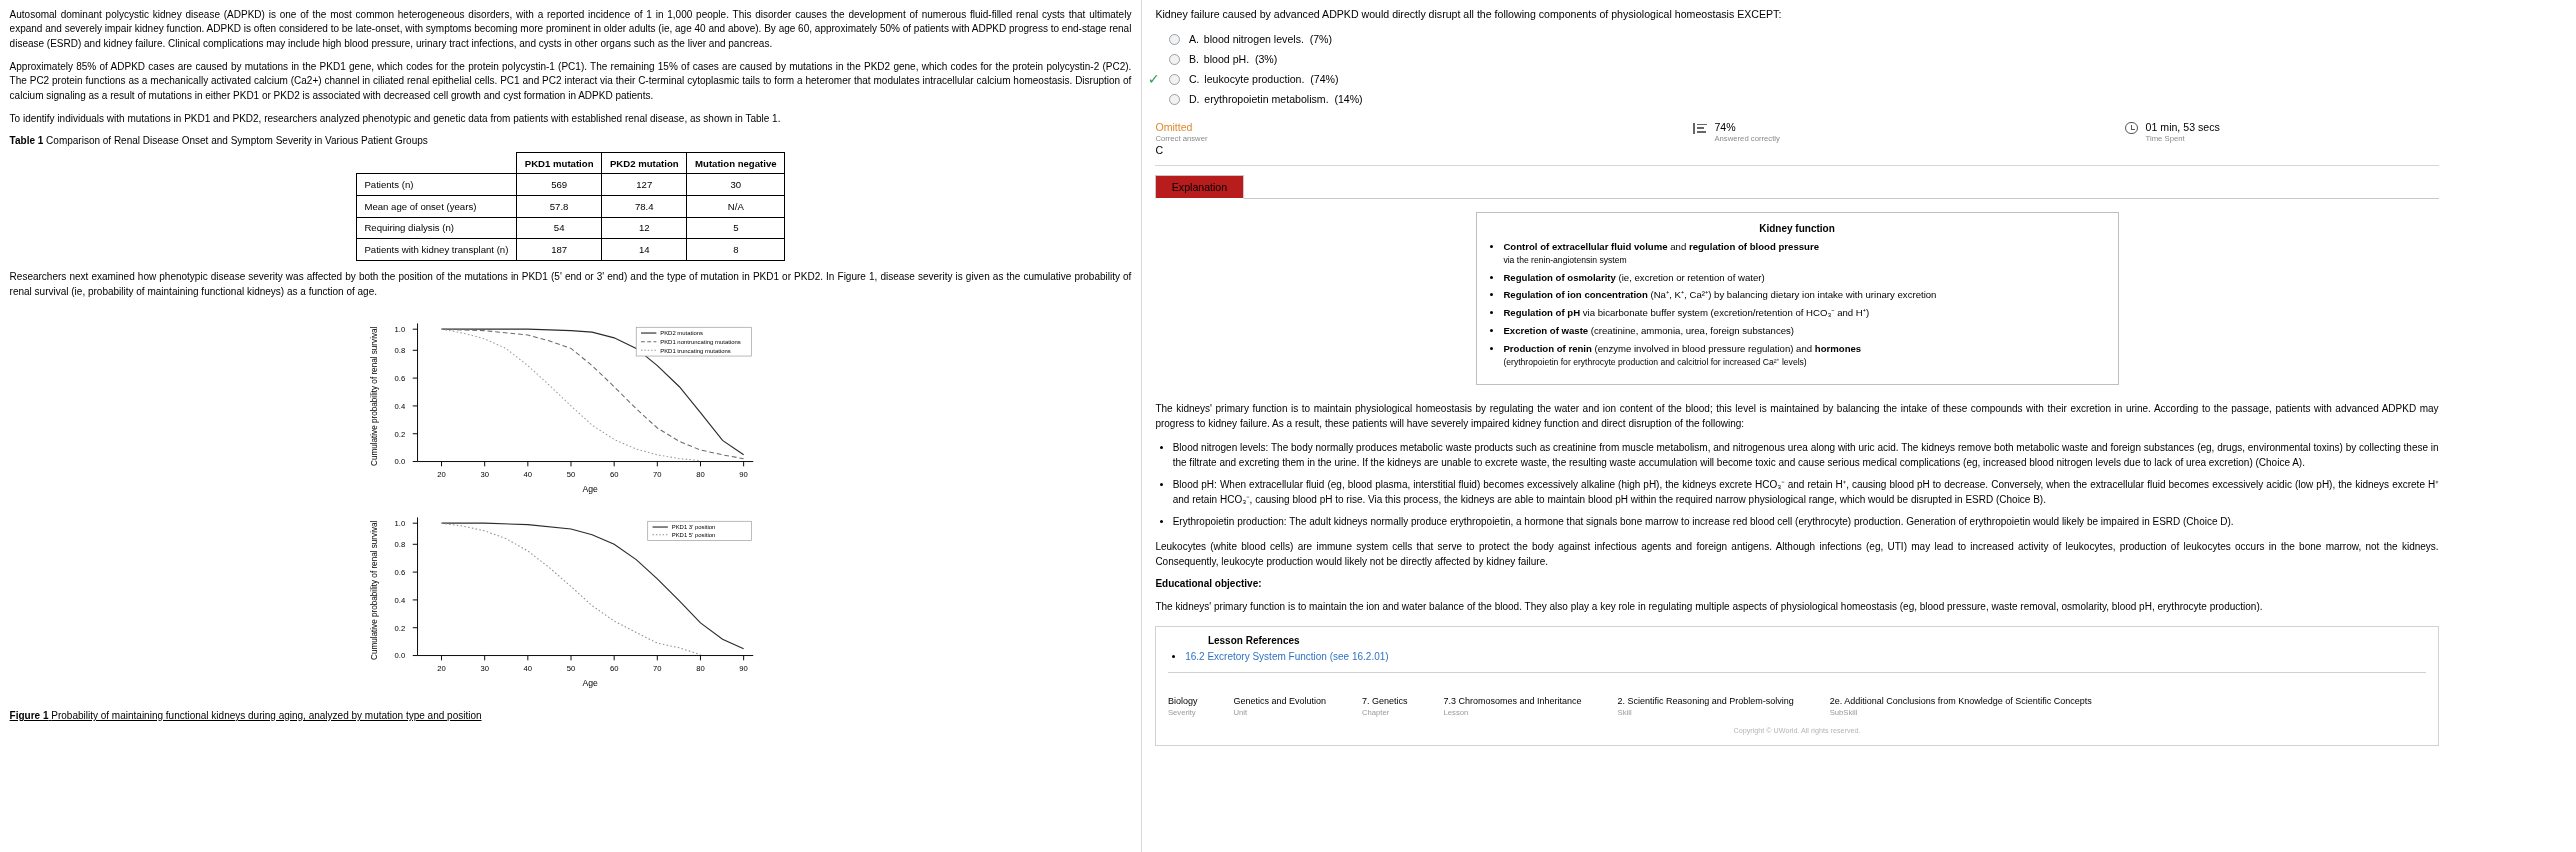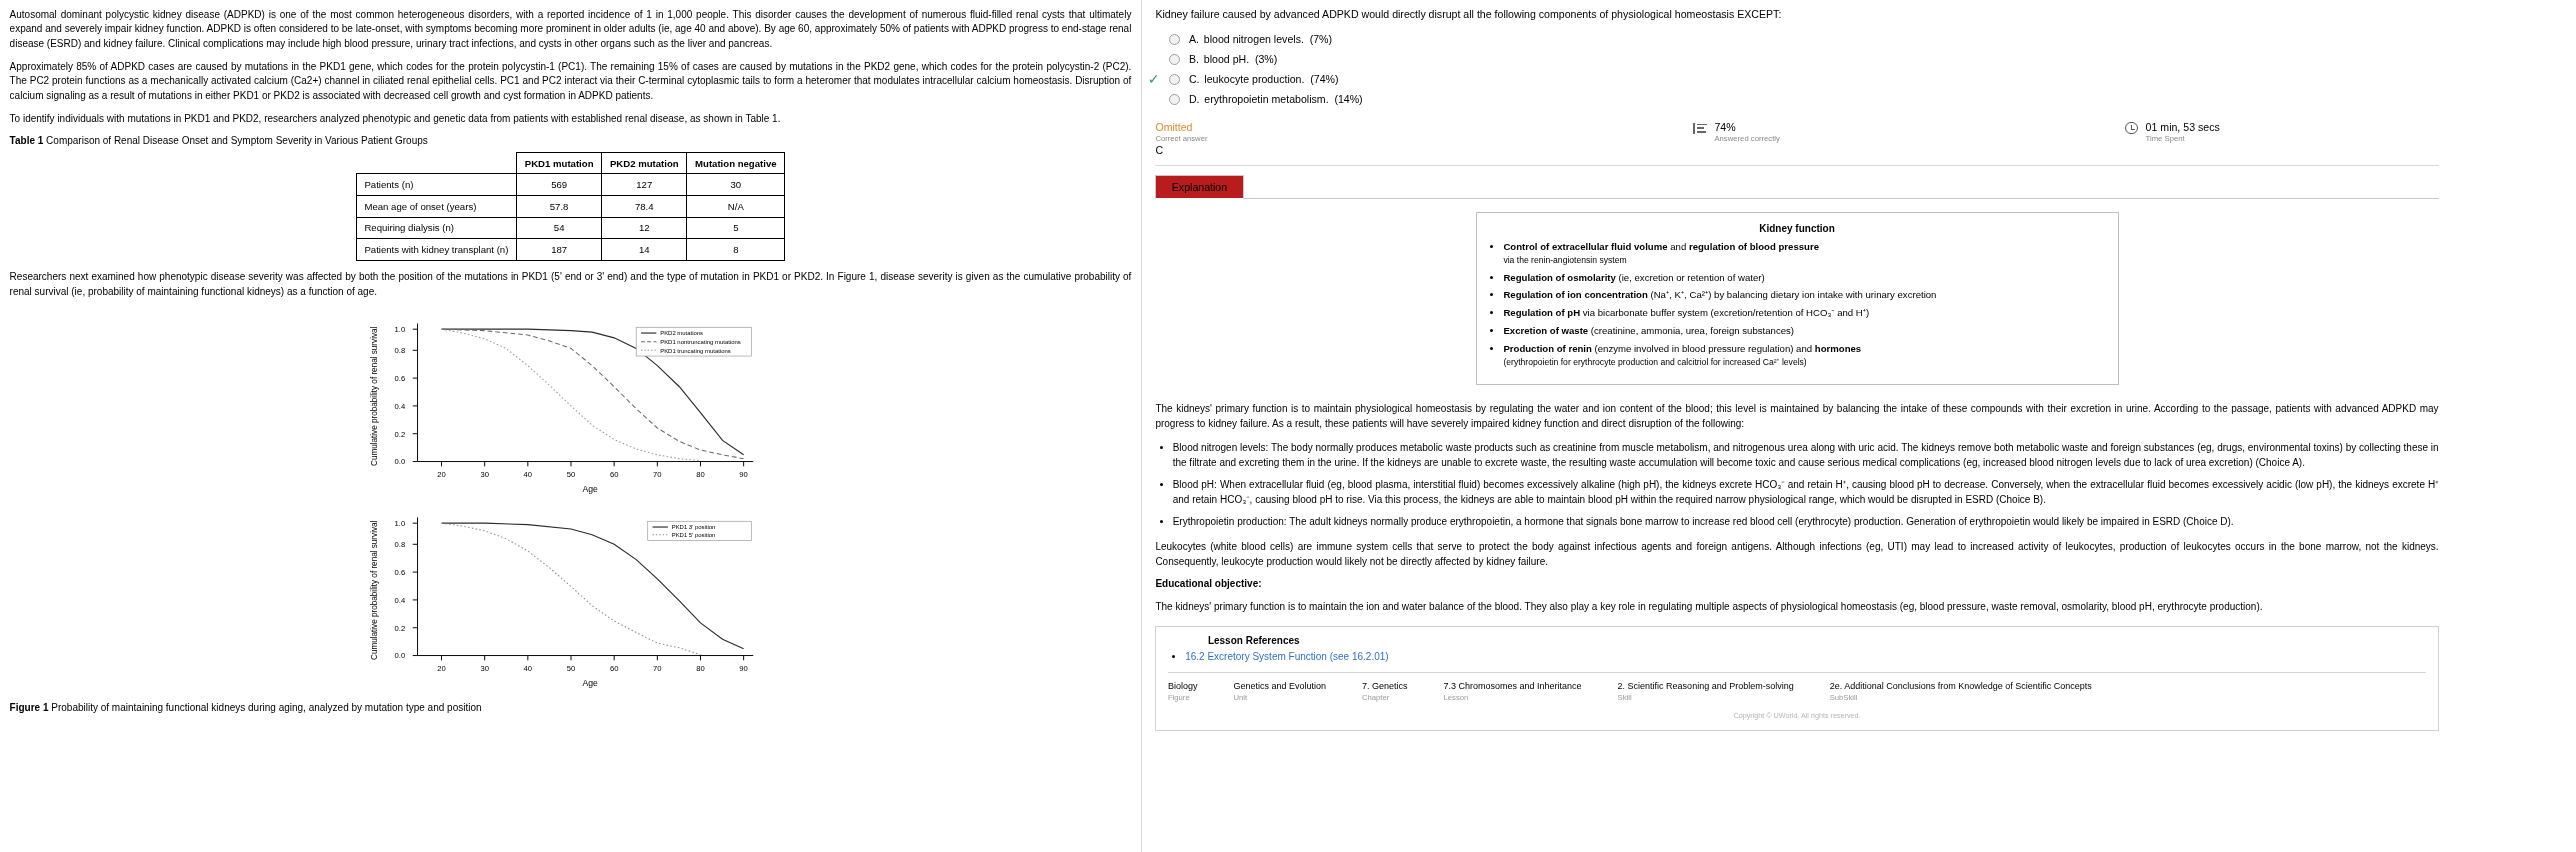--- a/index.html
+++ b/index.html
@@ -53,21 +53,21 @@
     text-align: center;
     white-space: nowrap;
     height: 21px;
   }
   table.data th { font-weight: bold; }
   table.data td.rowhead { text-align: left; font-weight: normal; }
   table.data td.blank, table.data th.blank { border: none; }
 
   .chart-wrap { width: 100%; display: flex; justify-content: center; }
   .chart-block { position: relative; }
-  .fig-caption { font-size: 10px; margin-top: 6px; }
+  .fig-caption { font-size: 10px; margin-top: 14px; text-decoration: underline; }
   .fig-caption b { font-weight: bold; }
 
   
   .q-stem { font-size: 10.6px; margin: 1.9px 0 9.6px 0; }
   .choices { margin: 0 0 3.8px 13.4px; }
   .choice-row {
     display: flex;
     align-items: center;
     height: 20px;
     font-size: 10.6px;
@@ -175,21 +175,21 @@
   }
   .refs-box h5 { margin: 0 0 5.8px 0; font-size: 10px; font-weight: bold; padding-left: 40px; }
   .refs-box ul { margin: 0; padding-left: 17.3px; }
   .refs-box li { font-size: 10px; margin-bottom: 1.9px; }
   .refs-box a { color: #2f72c4; text-decoration: none; }
 
   .meta-row {
     display: flex;
     border-top: 1px solid #d2d2d2;
     margin-top: 9.6px;
-    padding-top: 8px;
+    padding-top: 23px;
     font-size: 9px;
   }
   .meta-col { margin-right: 36px; }
   .meta-col .v { font-size: 9px; color: #000; }
   .meta-col .k { font-size: 7.7px; color: #9a9a9a; margin-top: 1.9px; }
   .copyright { text-align: center; font-size: 7.2px; color: #b5b5b5; margin-top: 9.6px; }
 </style>
 </head>
 <body>
 
@@ -478,21 +478,21 @@
       <h5>Lesson References</h5>
       <ul>
         <li>
           <a href="#">16.2 Excretory System Function (see 16.2.01)</a>
         </li>
       </ul>
 
       <div class="meta-row">
         <div class="meta-col">
           <div class="v">Biology</div>
-          <div class="k">Figure</div>
+          <div class="k">Severity</div>
         </div>
         <div class="meta-col">
           <div class="v">Genetics and Evolution</div>
           <div class="k">Unit</div>
         </div>
         <div class="meta-col">
           <div class="v">7.  Genetics</div>
           <div class="k">Chapter</div>
         </div>
         <div class="meta-col">

